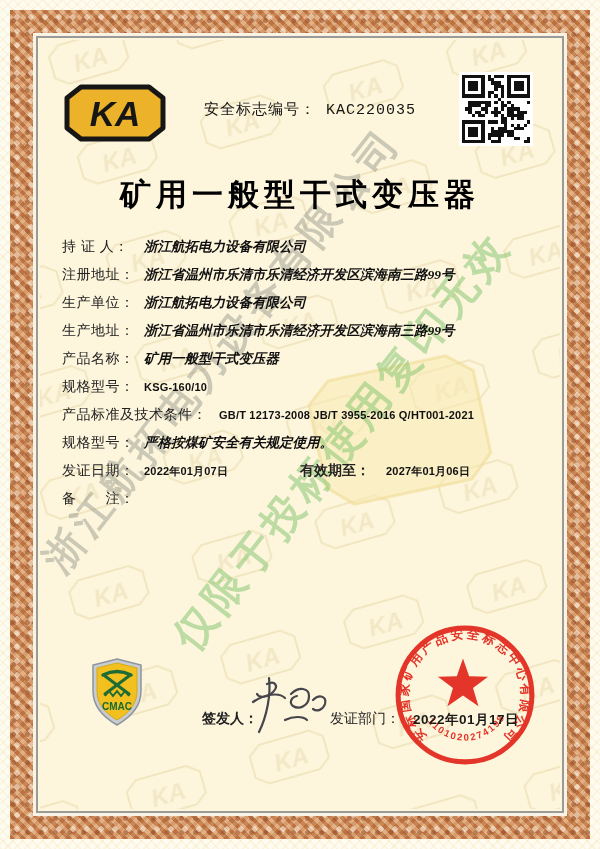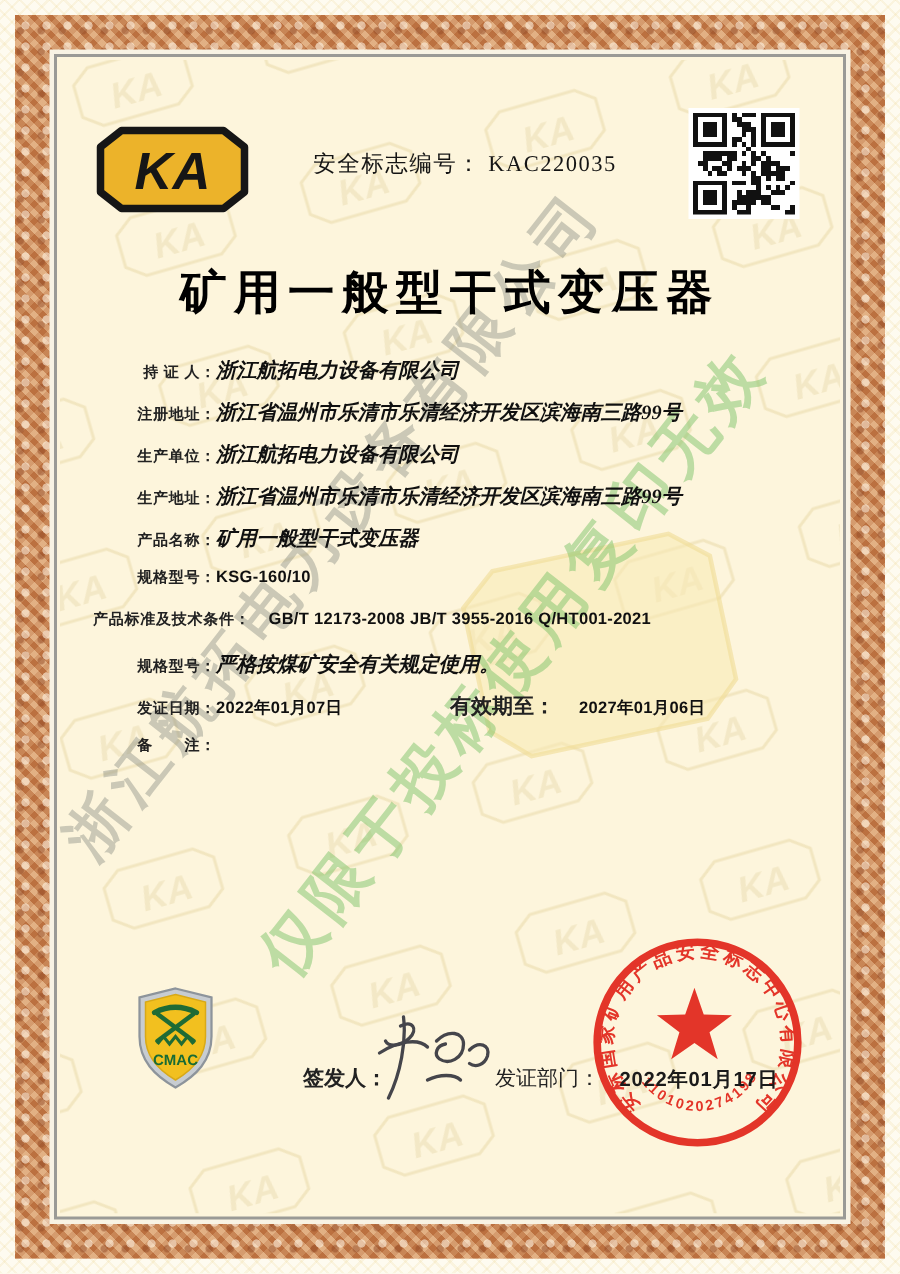--- a/index.html
+++ b/index.html
@@ -21,27 +21,27 @@
   .big-badge{position:absolute;left:310px;top:355px;z-index:0;transform:rotate(-12deg);}
   .wm{position:absolute;width:620px;text-align:center;z-index:1;pointer-events:none;
     font-family:"Liberation Serif",serif;font-weight:bold;white-space:nowrap;}
   .wm-gray{left:-88px;top:322px;font-size:40px;letter-spacing:6px;color:rgba(134,138,129,.42);
     transform:rotate(-52deg);}
   .wm-green{left:32px;top:413px;font-size:42px;letter-spacing:5px;color:rgba(125,195,105,.5);
     transform:rotate(-52deg);}
   .content{position:absolute;inset:0;z-index:2;}
   .ka-logo{position:absolute;left:64px;top:84px;}
   .cert-num{position:absolute;left:0;right:0;top:100px;text-align:center;
-    font-family:Liberation Serif, serif;font-size:15px;color:#141414;letter-spacing:1px;padding-left:20px;}
+    font-family:Liberation Mono, monospace;font-size:15px;color:#141414;letter-spacing:1px;padding-left:20px;}
   .qr{position:absolute;left:459px;top:72px;background:#fff;padding:3px;}
   .title{position:absolute;left:0;right:0;top:174px;text-align:center;
     font-family:"Liberation Serif",serif;font-weight:bold;font-size:31px;color:#000;letter-spacing:5px;}
   .fields{position:absolute;left:62px;top:238px;width:480px;}
   .row{display:flex;align-items:baseline;min-height:28px;}
-  .lbl{font-weight:bold;font-size:10px;color:#222;letter-spacing:.5px;width:82px;flex:none;text-align:right;}
+  .lbl{font-weight:normal;font-size:14px;color:#222;letter-spacing:.5px;width:82px;flex:none;}
   .row.wide .lbl{width:auto;margin-right:12px;}
   .val{font-family:"Liberation Serif",serif;font-weight:bold;font-style:italic;font-size:13.5px;color:#101010;white-space:nowrap;}
   .val.sans{font-family:"Liberation Sans",sans-serif;font-style:normal;font-size:11px;letter-spacing:.2px;}
   .row.issue .val{width:174px;}
   .lbl2{font-weight:bold;font-size:14px;color:#222;width:86px;flex:none;}
   .body-p{position:absolute;left:62px;top:566px;width:478px;
     font-family:"Liberation Serif",serif;font-weight:bold;font-size:14px;line-height:22px;
     color:#161616;text-indent:2em;text-align:justify;}
   .shield{position:absolute;left:91px;top:658px;}
   .signer-label{position:absolute;left:202px;top:710px;font-weight:bold;font-size:14px;color:#222;}

